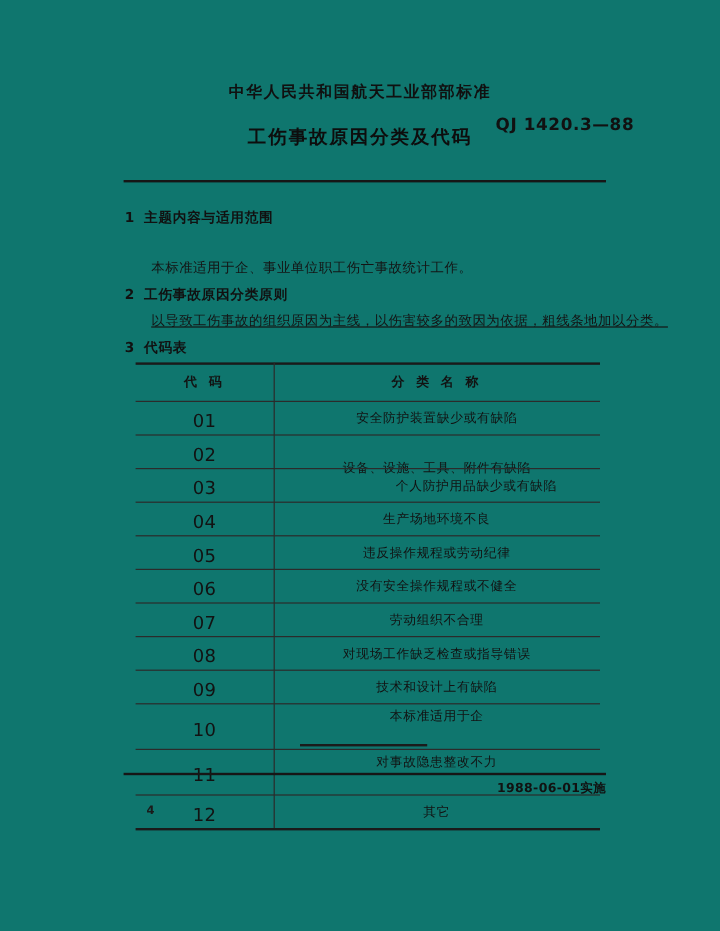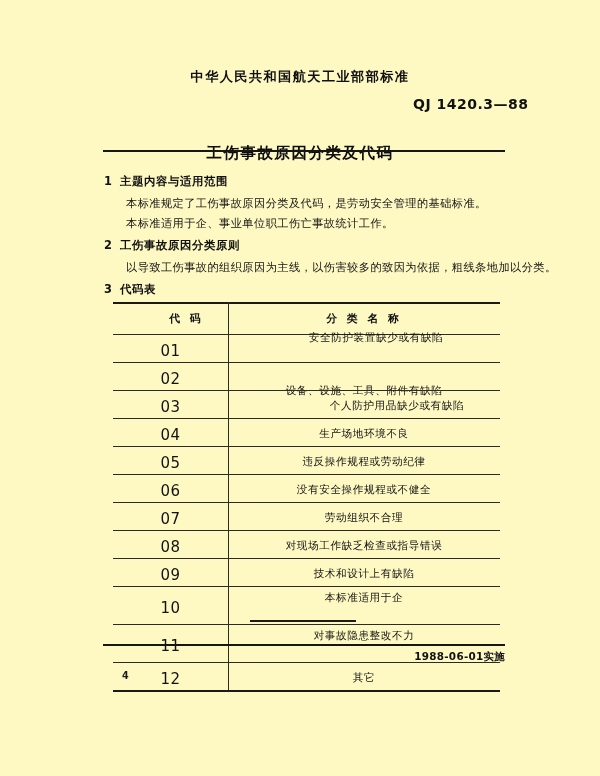--- a/index.html
+++ b/index.html
@@ -12,21 +12,21 @@
     height: 776px;
     position: relative;
     font-family: "DejaVu Sans", "Liberation Sans", sans-serif;
     color: #131313;
     overflow: hidden;
   }
 
   .page {
     position: absolute;
     inset: 0;
-    background: #fef9c3;
+    background: #0f766e;
   }
 
   
   .org-line {
     position: absolute;
     top: 68px;
     left: 0;
     width: 600px;
     text-align: center;
     font-size: 13.2px;
@@ -38,21 +38,20 @@
   .doc-title {
     position: absolute;
     top: 104px;
     left: 0;
     width: 600px;
     text-align: center;
     font-size: 15.4px;
     font-weight: bold;
     letter-spacing: 1.6px;
     color: #0d0d0d;
-    margin-top: 39px;
   }
 
   .std-no {
     position: absolute;
     top: 96px;
     left: 413px;
     font-size: 14px;
     font-weight: bold;
     letter-spacing: 0.5px;
     font-family: "DejaVu Sans", "Liberation Sans", sans-serif;
@@ -87,21 +86,21 @@
     font-size: 11.2px;
     letter-spacing: 0.45px;
     color: #141414;
     white-space: nowrap;
   }
 
   #sec1-head { top: 174px; left: 104px; }
   #sec1-p1   { top: 196px; left: 126px; }
   #sec1-p2   { top: 216px; left: 126px; }
   #sec2-head { top: 238px; left: 104px; }
-  #sec2-p1   { top: 260px; left: 126px; }
+  #sec2-p1   { top: 260px; left: 126px; text-decoration: underline; }
   #sec3-head { top: 282px; left: 104px; }
 
   
   .tbl {
     position: absolute;
     top: 302px;
     left: 113px;
     width: 387px;
   }
   .tbl-rule {
@@ -126,21 +125,21 @@
     font-size: 10.6px;
     color: #121212;
     text-align: center;
     white-space: nowrap;
   }
   .th {
     font-weight: bold;
     letter-spacing: 3px;
     font-size: 10.8px;
   }
-  .th-code { left: 16px;   width: 115px; text-align: center; }
+  .th-code { left: 0;   width: 115px; text-align: center; }
   .th-name { left: 115px; width: 272px; }
 
   .td-code {
     left: 0;
     width: 115px;
     font-size: 15px;
     font-family: "DejaVu Sans", "Liberation Sans", sans-serif;
     letter-spacing: 0.4px;
   }
   .td-name {
@@ -207,39 +206,38 @@
 
   <div class="std-no">QJ  1420.3—88</div>
 
   <div class="doc-title">工伤事故原因分类及代码</div>
 
   <div class="rule-header"></div>
 
   <div class="sec-head" id="sec1-head">
     <span class="sec-num">1</span><span>主题内容与适用范围</span>
   </div>
-  <div class="body-line" id="sec1-p1">本标准规定了工伤事故原因分类及代码，是劳动安全管理的基础标准。</div>
   <div class="body-line" id="sec1-p2">本标准适用于企、事业单位职工伤亡事故统计工作。</div>
 
   <div class="sec-head" id="sec2-head">
     <span class="sec-num">2</span><span>工伤事故原因分类原则</span>
   </div>
   <div class="body-line" id="sec2-p1">以导致工伤事故的组织原因为主线，以伤害较多的致因为依据，粗线条地加以分类。</div>
 
   <div class="sec-head" id="sec3-head">
     <span class="sec-num">3</span><span>代码表</span>
   </div>
 
   <div class="tbl" id="code-table">
       <div class="tbl-rule thick" style="top: 0px;"></div>
       <div class="th th-code" style="top: 10px;">代    码</div>
       <div class="th th-name" style="top: 10px;">分   类   名   称</div>
       <div class="tbl-rule thin" style="top: 32px;"></div>
       <div class="td-code" style="top: 40px;">01</div>
-      <div class="td-name" style="top: 28px; margin-left: 12px;"><span class="l1">安全防护装置缺少或有缺陷</span></div>
+      <div class="td-name" style="top: 40px;"><span class="l1">安全防护装置缺少或有缺陷</span></div>
       <div class="tbl-rule thin" style="top: 60px;"></div>
       <div class="td-code" style="top: 68px;">02</div>
       <div class="td-name" style="top: 81px;"><span class="l1">设备、设施、工具、附件有缺陷</span></div>
       <div class="tbl-rule thin" style="top: 88px;"></div>
       <div class="td-code" style="top: 96px;">03</div>
       <div class="td-name" style="top: 95.5px; margin-left: 33px;"><span class="l1">个人防护用品缺少或有缺陷</span></div>
       <div class="tbl-rule thin" style="top: 116px;"></div>
       <div class="td-code" style="top: 124px;">04</div>
       <div class="td-name" style="top: 123.5px;"><span class="l1">生产场地环境不良</span></div>
       <div class="tbl-rule thin" style="top: 144px;"></div>

